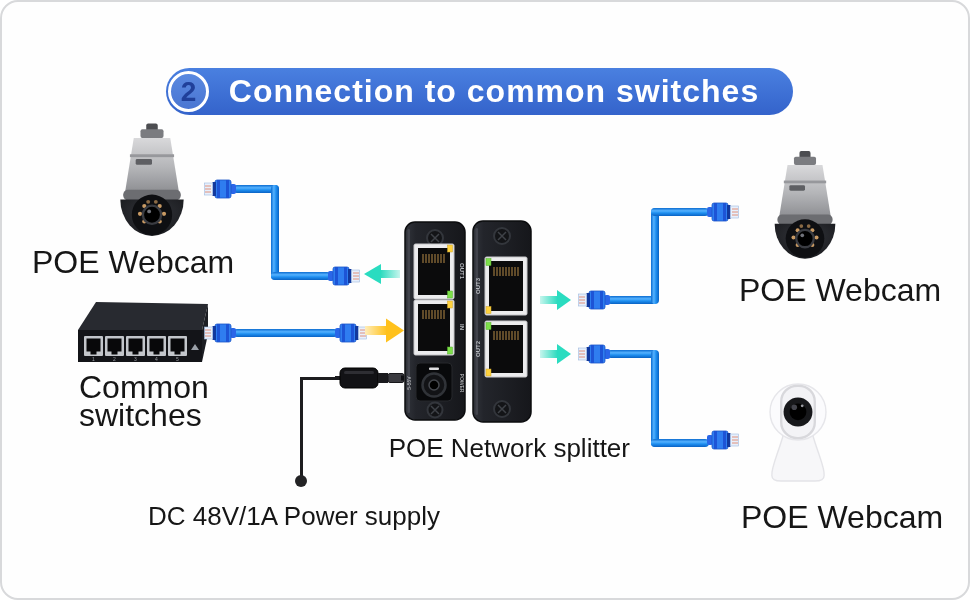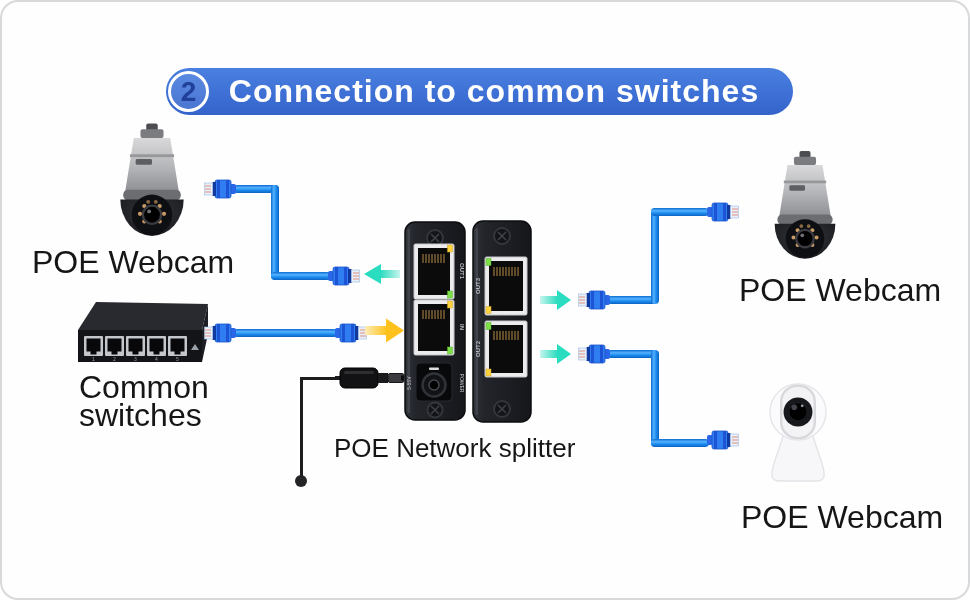--- a/index.html
+++ b/index.html
@@ -312,33 +312,34 @@
       <rect x="14" y="102.5" width="5" height="7" fill="#7de04a" stroke="#57ad2e" stroke-width="0.5"></rect>
       <rect x="14" y="149" width="5" height="7" fill="#ffd23e" stroke="#caa22e" stroke-width="0.5"></rect>
     </g>
     <text transform="rotate(-90 8 129)" x="8" y="129" font-size="6" font-weight="bold" fill="#b9bcc2" text-anchor="middle">OUT2</text>
     <g transform="translate(30,189)">
       <circle r="8" fill="#131417" stroke="#33363c" stroke-width="2"></circle>
       <path d="M-4 -4 L4 4 M4 -4 L-4 4" stroke="#3f4248" stroke-width="1.5"></path>
     </g>
   </svg>
 
-  <div class="lbl" style="left:332px;top:431px;width:296px;text-align:left;font-size:26px">POE Network splitter</div>
+  <div class="lbl" style="left:332px;top:431px;width:296px;text-align:right;font-size:26px">POE Network splitter</div>
 
   <div class="pw-line" style="left:300px;top:375px;width:36px;height:3px"></div>
   <div class="pw-line" style="left:298px;top:375px;width:3px;height:104px"></div>
   <div class="pw-dot" style="left:293px;top:473px"></div>
   <svg class="abs" style="left:333px;top:362px" width="72" height="28" viewBox="0 0 72 28">
     <rect x="0" y="12" width="7" height="4" fill="#1c1c1e"></rect>
     <rect x="5" y="4" width="38" height="20" rx="5" fill="#121215" stroke="#000"></rect>
     <rect x="9" y="7" width="30" height="3" rx="1.5" fill="#2e2e33"></rect>
     <rect x="43" y="9" width="10" height="10" fill="#1a1a1d"></rect>
     <rect x="53" y="9.5" width="16" height="9" rx="2" fill="#3a3a3f" stroke="#17171a"></rect>
     <rect x="66" y="11.5" width="3" height="5" fill="#0f0f12"></rect>
   </svg>
+  <div class="lbl" style="left:146px;top:499px;font-size:26px">DC 48V/1A Power supply</div>
 
   <svg class="abs" style="left:757px;top:147px" width="92" height="122" viewBox="0 0 100 130">
     <rect x="44" y="1" width="12" height="8" rx="2" fill="#4c4d51"></rect>
     <rect x="38" y="7" width="24" height="9" rx="2" fill="#7b7c80"></rect>
     <path d="M31 16 h38 l9 56 h-56 z" fill="url(#silverGrad)"></path>
     <rect x="27" y="33" width="46" height="3" fill="#97989c"></rect>
     <rect x="33" y="38" width="17" height="6" rx="1.5" fill="#5e5f63"></rect>
     <rect x="20" y="70" width="60" height="11" rx="5" fill="#6c6d71"></rect>
     <path d="M17 80 a33 38 0 0 0 66 0 z" fill="url(#domeGrad)"></path>
     <circle cx="50" cy="96" r="21" fill="#0e0f12"></circle>

